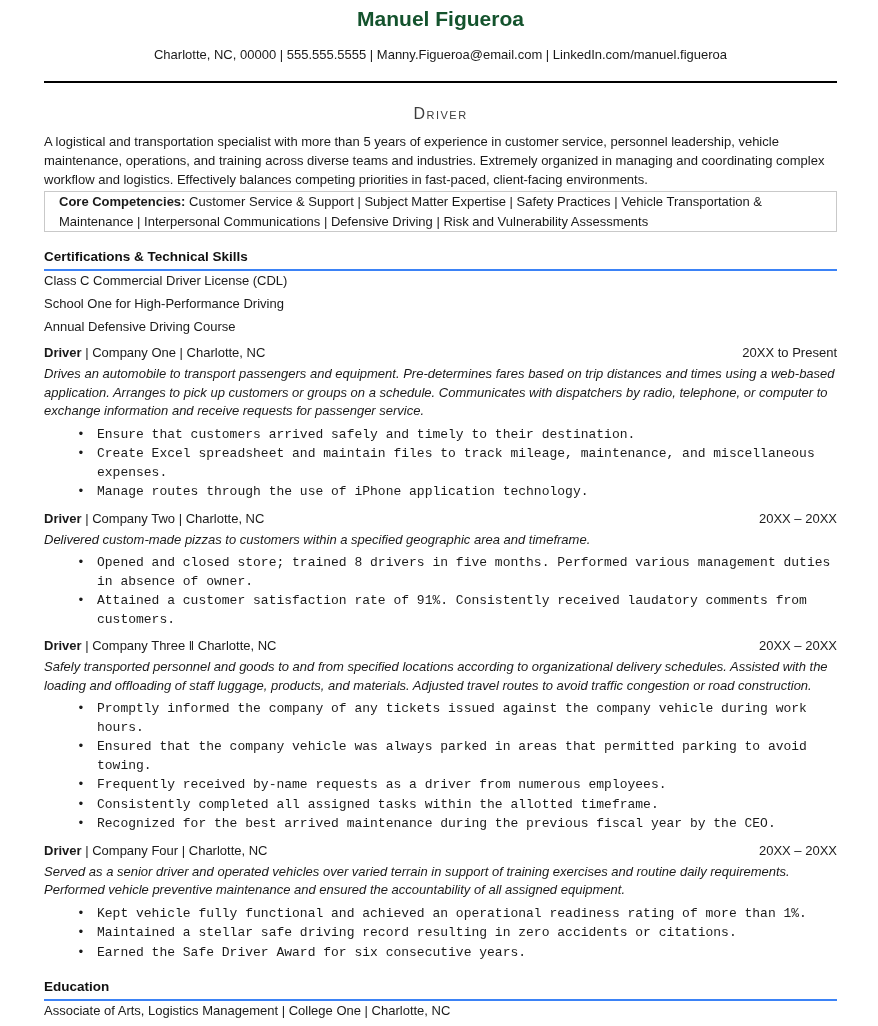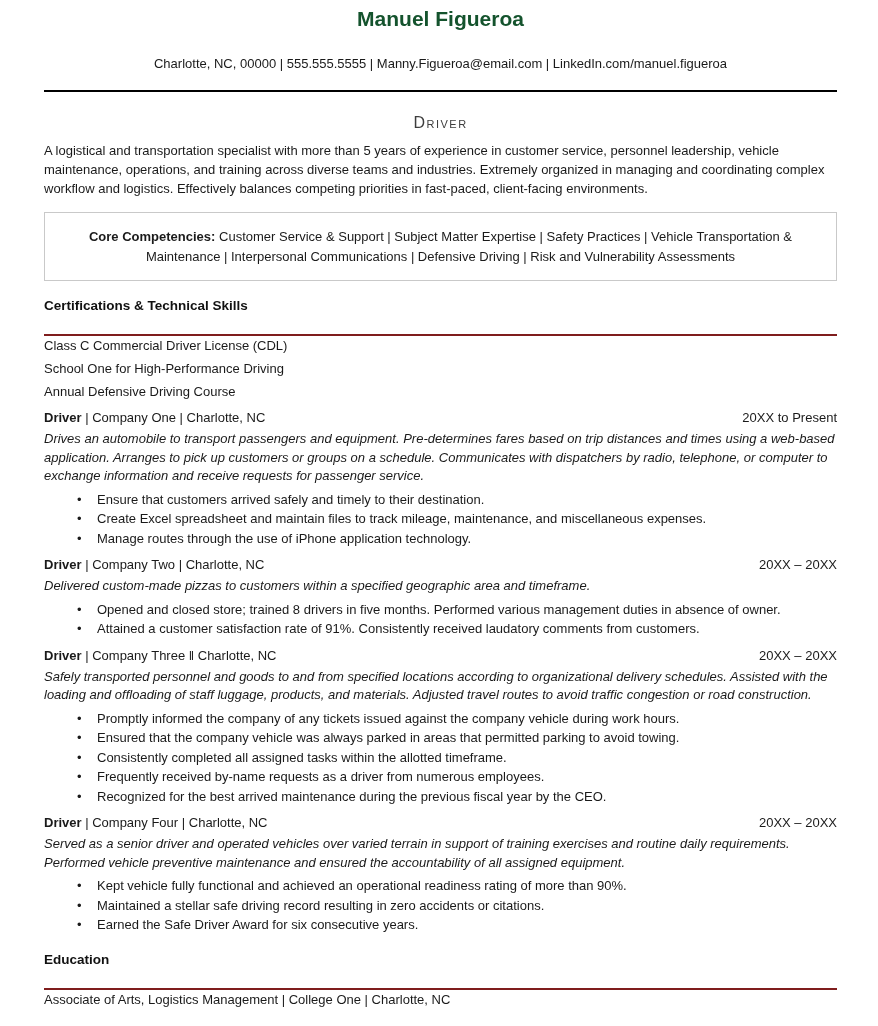--- a/index.html
+++ b/index.html
@@ -16,21 +16,21 @@
   }
   .name {
     text-align: center;
     font-size: 21px;
     font-weight: 700;
     line-height: 26px;
     color: #14532d;
   }
   .contact {
     text-align: center;
-    margin-top: 23px;
+    margin-top: 14px;
     line-height: 18px;
   }
   .rule {
     border-top: 2.5px solid #000;
     margin-top: 17px;
   }
   .doc-title {
     margin-top: 21px;
     text-align: center;
     font-variant: small-caps;
@@ -38,34 +38,33 @@
     letter-spacing: 1.5px;
     color: #3d3d3d;
     line-height: 19px;
     font-weight: 400;
   }
   .summary {
     margin-top: 9px;
     line-height: 19px;
   }
   .core-box {
-    margin-top: 14px;
+    margin-top: 2px;
     border: 1px solid #c9c9c9;
-    padding: 14px 14px;
-    text-align: center;
+    padding: 0 14px;
     line-height: 19.5px;
   }
   .core-label { font-weight: 700; }
   .section-heading {
     margin-top: 16px;
     font-size: 13.5px;
     font-weight: 700;
     line-height: 17px;
-    padding-bottom: 20px;
-    border-bottom: 2px solid #7f1d1d;
+    padding-bottom: 4px;
+    border-bottom: 2px solid #3b82f6;
     color: #111;
   }
   .plain-list { }
   .plain-item { line-height: 19px; margin-bottom: 4px; }
   .jobs { margin-top: 7px; }
   .job { margin-bottom: 6px; }
   .job-header {
     display: flex;
     justify-content: space-between;
     align-items: baseline;
@@ -77,20 +76,21 @@
   .job-desc { line-height: 18.5px; margin-bottom: 5px; font-style: italic; }
   .job-bullets {
     list-style: none;
     padding-left: 53px;
     margin-bottom: 7px;
   }
   .job-bullets li {
     line-height: 18.5px;
     margin-bottom: 1px;
     position: relative;
+    font-family: Liberation Mono, monospace;
   }
   .job-bullets li::before {
     content: "\2022";
     position: absolute;
     left: -20px;
   }
 </style>
 </head>
 <body>
 
@@ -160,37 +160,37 @@
           <div class="job-title-line"><span class="job-role">Driver</span><span> | Company Three ‖ Charlotte, NC</span></div>
           <div class="job-dates">20XX – 20XX</div>
         </div>
         <p class="job-desc">Safely transported personnel and goods to and from specified locations according to organizational delivery schedules. Assisted with the loading and offloading of staff luggage, products, and materials. Adjusted travel routes to avoid traffic congestion or road construction.</p>
         <ul class="job-bullets">
 
             <li>Promptly informed the company of any tickets issued against the company vehicle during work hours.</li>
 
             <li>Ensured that the company vehicle was always parked in areas that permitted parking to avoid towing.</li>
 
+            <li>Frequently received by-name requests as a driver from numerous employees.</li>
+
             <li>Consistently completed all assigned tasks within the allotted timeframe.</li>
-
-            <li>Frequently received by-name requests as a driver from numerous employees.</li>
 
             <li>Recognized for the best arrived maintenance during the previous fiscal year by the CEO.</li>
           </ul>
       </div>
 
       <div class="job">
         <div class="job-header">
           <div class="job-title-line"><span class="job-role">Driver</span><span> | Company Four | Charlotte, NC</span></div>
           <div class="job-dates">20XX – 20XX</div>
         </div>
         <p class="job-desc">Served as a senior driver and operated vehicles over varied terrain in support of training exercises and routine daily requirements. Performed vehicle preventive maintenance and ensured the accountability of all assigned equipment.</p>
         <ul class="job-bullets">
 
-            <li>Kept vehicle fully functional and achieved an operational readiness rating of more than 90%.</li>
+            <li>Kept vehicle fully functional and achieved an operational readiness rating of more than 1%.</li>
 
             <li>Maintained a stellar safe driving record resulting in zero accidents or citations.</li>
 
             <li>Earned the Safe Driver Award for six consecutive years.</li>
           </ul>
       </div>
     </div>
 
   <h2 class="section-heading">Education</h2>
 

